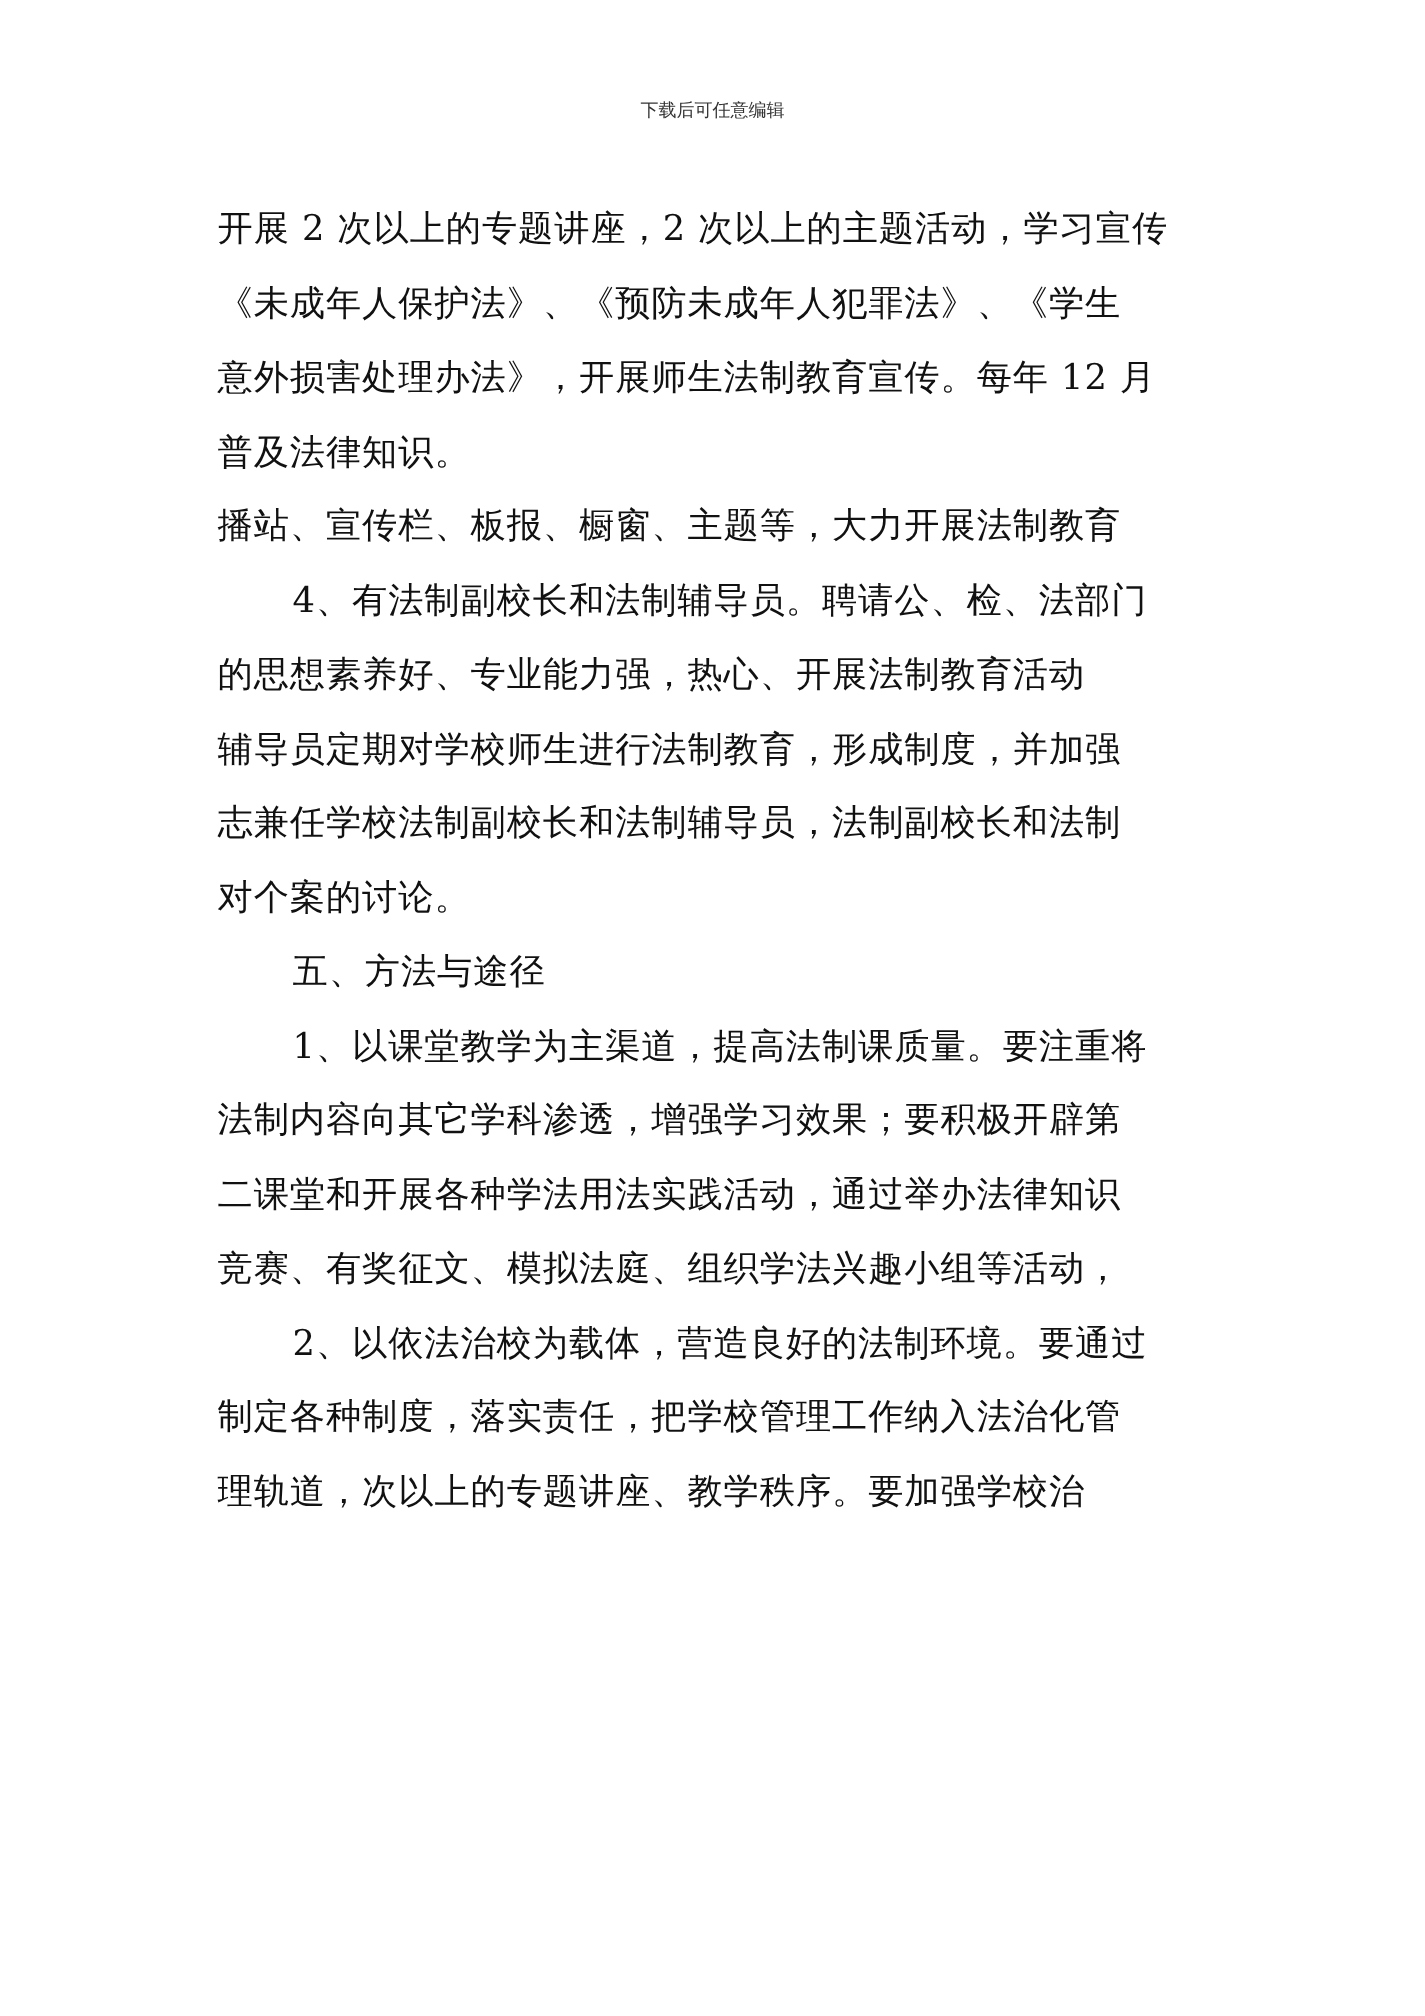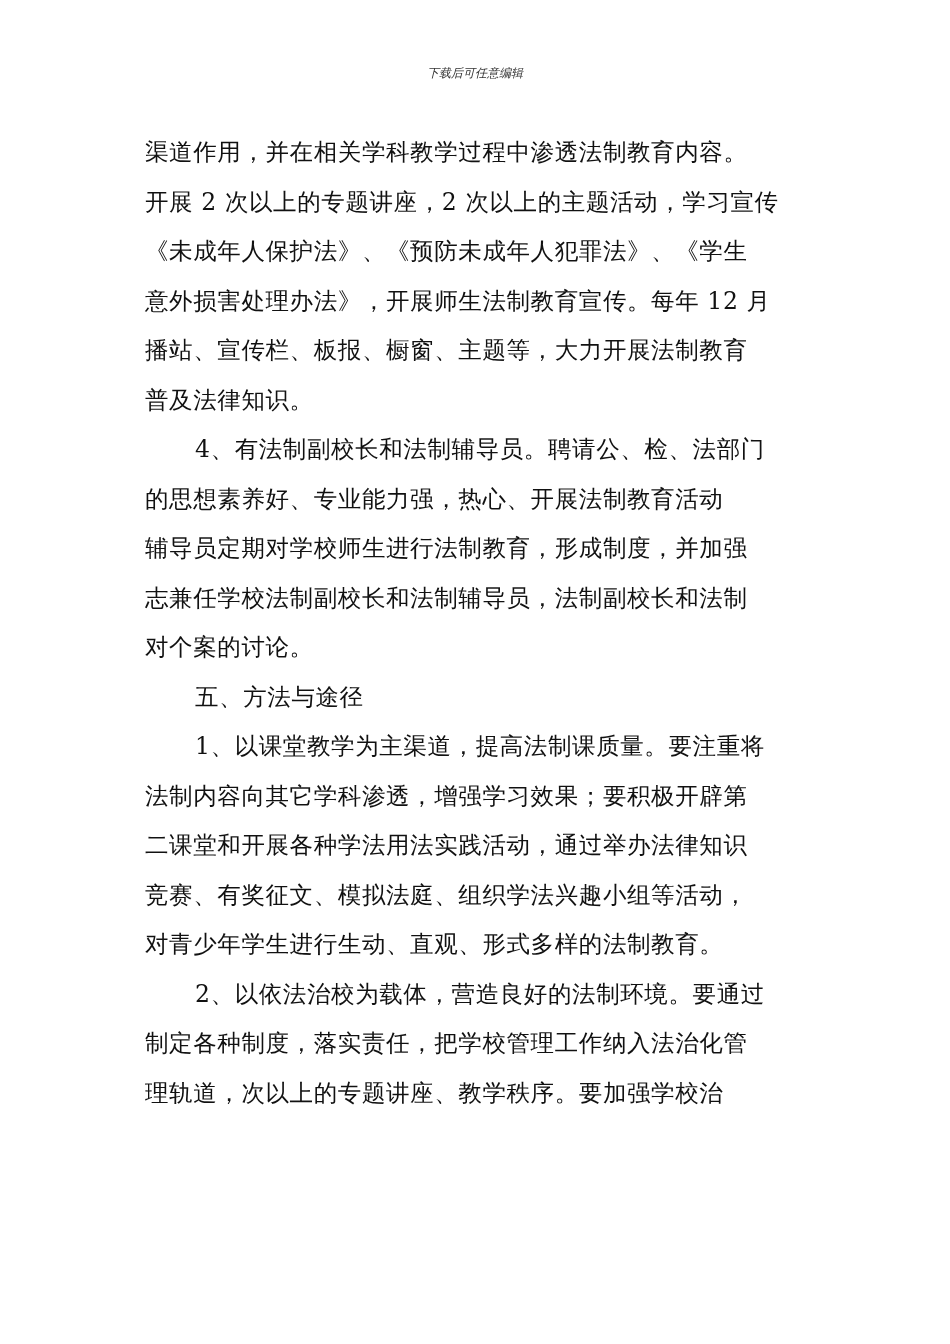--- a/index.html
+++ b/index.html
@@ -17,21 +17,20 @@
     }
     .page-header {
       position: absolute;
       top: 64px;
       left: 0;
       width: 950px;
       text-align: center;
       font-size: 12px;
       color: #333333;
       line-height: 18px;
-      font-style: italic;
     }
     .body-text {
       position: absolute;
       top: 128px;
       left: 145px;
       width: 662px;
     }
     .line {
       height: 49.5px;
       line-height: 49.5px;
@@ -42,33 +41,31 @@
     .line.indent {
       padding-left: 50px;
     }
   </style>
 </head>
 <body>
 
 <div class="page-header">下载后可任意编辑</div>
 
 <div class="body-text">
-  <div class="line">渠道作用，并在相关学科教学过程中渗透法制教育内容。</div>
   <div class="line">开展 2 次以上的专题讲座，2 次以上的主题活动，学习宣传</div>
   <div class="line">《未成年人保护法》、《预防未成年人犯罪法》、《学生</div>
   <div class="line">意外损害处理办法》，开展师生法制教育宣传。每年 12 月</div>
+  <div class="line">普及法律知识。</div>
   <div class="line">播站、宣传栏、板报、橱窗、主题等，大力开展法制教育</div>
-  <div class="line">普及法律知识。</div>
   <div class="line indent">4、有法制副校长和法制辅导员。聘请公、检、法部门</div>
   <div class="line">的思想素养好、专业能力强，热心、开展法制教育活动</div>
   <div class="line">辅导员定期对学校师生进行法制教育，形成制度，并加强</div>
   <div class="line">志兼任学校法制副校长和法制辅导员，法制副校长和法制</div>
   <div class="line">对个案的讨论。</div>
   <div class="line indent">五、方法与途径</div>
   <div class="line indent">1、以课堂教学为主渠道，提高法制课质量。要注重将</div>
   <div class="line">法制内容向其它学科渗透，增强学习效果；要积极开辟第</div>
   <div class="line">二课堂和开展各种学法用法实践活动，通过举办法律知识</div>
   <div class="line">竞赛、有奖征文、模拟法庭、组织学法兴趣小组等活动，</div>
-  <div class="line">对青少年学生进行生动、直观、形式多样的法制教育。</div>
   <div class="line indent">2、以依法治校为载体，营造良好的法制环境。要通过</div>
   <div class="line">制定各种制度，落实责任，把学校管理工作纳入法治化管</div>
   <div class="line">理轨道，次以上的专题讲座、教学秩序。要加强学校治</div>
 </div>
 
 </body></html>

